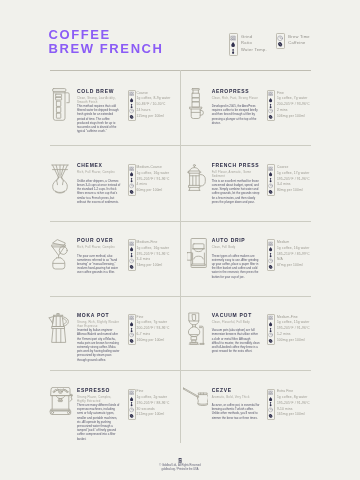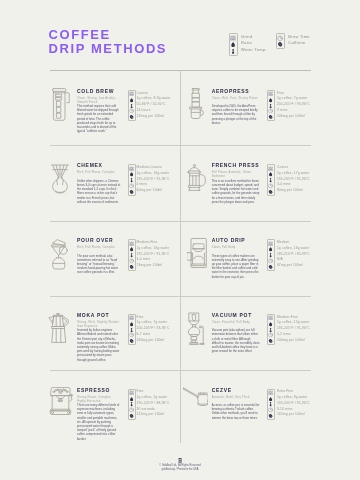--- a/index.html
+++ b/index.html
@@ -56,21 +56,21 @@
 
   
   .footer{position:absolute;left:0;top:457.5px;width:360px;text-align:center;}
   .flogo{margin:0 auto 1.5px;width:4.2px;height:5.4px;display:block;}
   .fline{font-size:2.6px;color:#5d5d72;line-height:3.7px;letter-spacing:0.0px;}
 </style>
 </head>
 <body>
 
 <div class="page">
-<div class="title"><span>COFFEE</span><span class="l2">DRIP METHODS</span></div>
+<div class="title"><span>COFFEE</span><span class="l2">BREW FRENCH</span></div>
 <div class="legend">
 <div class="legend-col">
         <div class="legend-icons">
           <span>
             <svg class="gi" viewBox="0.6 0.6 8.8 7.8" fill="none" stroke="#6a6a80" stroke-width="0.55" stroke-linecap="round">
 <path d="M1.1 1.2 L3.7 3.8 L1.1 6.4 M3.7 1.2 L6.3 3.8 L3.7 6.4 M6.3 1.2 L8.9 3.8 L6.3 6.4"></path>
 <path d="M3.7 1.2 L1.1 3.8 L3.7 6.4 M6.3 1.2 L3.7 3.8 L6.3 6.4 M8.9 1.2 L6.3 3.8 L8.9 6.4"></path>
 <path d="M1.1 6.4 L2.4 7.7 L3.7 6.4 M3.7 6.4 L5.0 7.7 L6.3 6.4 M6.3 6.4 L7.6 7.7 L8.9 6.4"></path>
 </svg>
           </span>

